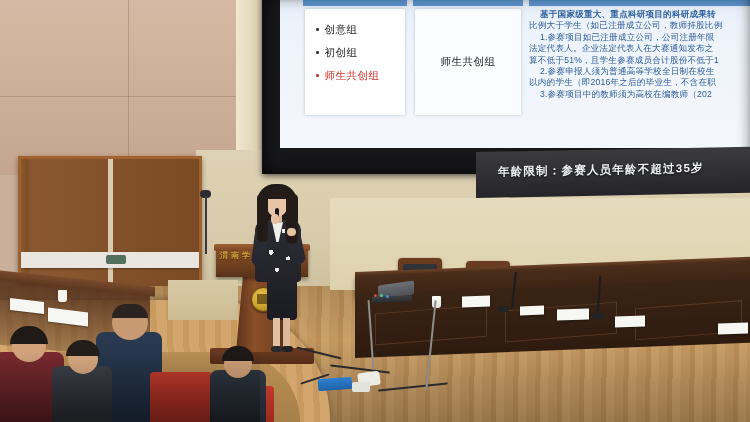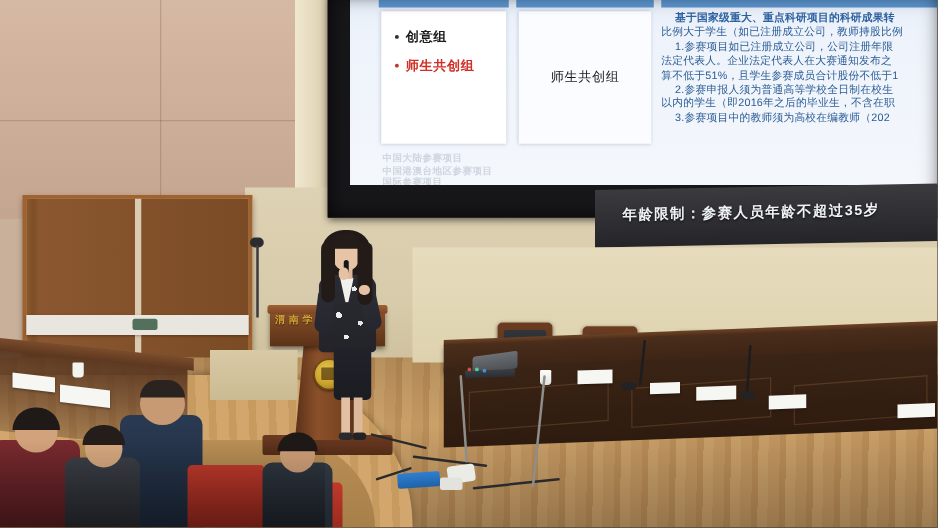--- a/index.html
+++ b/index.html
@@ -18,21 +18,21 @@
   #screen-frame:after{content:"";position:absolute;left:0;top:0;right:0;bottom:0;
       box-shadow:inset 0 0 16px rgba(0,0,0,.85);pointer-events:none;}
   #slide{position:absolute;left:18px;top:-18px;width:474px;height:172px;overflow:hidden;
       background:linear-gradient(180deg,#dfe9f6 0%,#eef3fb 30%,#f4f7fc 100%);}
   .slide-hdr{position:absolute;top:0;height:30px;background:linear-gradient(180deg,#6fa8dc 0%,#5b95d1 100%);
       color:#fff;font-size:12.5px;font-weight:bold;letter-spacing:2px;display:flex;align-items:center;
       justify-content:center;text-shadow:0 1px 1px rgba(0,0,0,.35);}
   #hdr-a{left:23px;width:104px;}
   #hdr-b{left:133px;width:110px;}
   #hdr-c{left:249px;width:225px;}
-  .slide-card{position:absolute;background:#fff;box-shadow:0 0 3px rgba(80,100,130,.35);font-weight:bold;}
+  .slide-card{position:absolute;background:#fff;box-shadow:0 0 3px rgba(80,100,130,.35);}
   #card-a{left:25px;top:33px;width:100px;height:106px;}
   #card-b{left:135px;top:33px;width:106px;height:106px;background:#fafcff;}
   .bullets{padding:9px 0 0 11px;}
   .bullet-row{display:flex;align-items:center;gap:6px;height:23px;}
   .bullet-dot{width:2.5px;height:2.5px;background:#333;border-radius:50%;flex:0 0 auto;}
   .bullet-dot.red{background:#c0392b;}
   .bullet-txt{font-size:10.5px;color:#1b1b1b;letter-spacing:.5px;}
   .bullet-txt.red{color:#cf2f26;}
   #cell-b{position:absolute;left:135px;top:33px;width:106px;height:106px;display:flex;align-items:center;
       justify-content:center;font-size:10.5px;color:#1b1b1b;letter-spacing:.5px;}
@@ -205,45 +205,44 @@
       <div class="slide-hdr" id="hdr-b">组别</div>
       <div class="slide-hdr" id="hdr-c"></div>
 
       <div class="slide-card" id="card-a">
         <div class="bullets">
           <div class="bullet-row">
             <span class="bullet-dot"></span>
             <span class="bullet-txt">创意组</span>
           </div>
           <div class="bullet-row">
+            <span class="bullet-dot"></span>
+            <span class="bullet-txt">初创组</span>
+          </div>
+          <div class="bullet-row">
             <span class="bullet-dot red"></span>
             <span class="bullet-txt red">师生共创组</span>
           </div>
         </div>
       </div>
 
       <div class="slide-card" id="card-b"></div>
       <div id="cell-b">师生共创组</div>
 
       <div id="para-c">
         <p class="lead">基于国家级重大、重点科研项目的科研成果转</p>
         <p>比例大于学生（如已注册成立公司，教师持股比例</p>
         <p class="ind">1.参赛项目如已注册成立公司，公司注册年限</p>
         <p>法定代表人。企业法定代表人在大赛通知发布之</p>
         <p>算不低于51%，且学生参赛成员合计股份不低于1</p>
         <p class="ind">2.参赛申报人须为普通高等学校全日制在校生</p>
         <p>以内的学生（即2016年之后的毕业生，不含在职</p>
         <p class="ind">3.参赛项目中的教师须为高校在编教师（202</p>
       </div>
 
-      <div id="slide-footer">
-        <div>中国大陆参赛项目</div>
-        <div>中国港澳台地区参赛项目</div>
-        <div>国际参赛项目</div>
-      </div>
     </div>
   </div>
 
   <div id="banner">
     <div id="banner-txt">年龄限制：参赛人员年龄不超过35岁</div>
   </div>
 
   <div id="floor"></div>
   <div id="floor-shade"></div>
   <div id="stage"></div>

